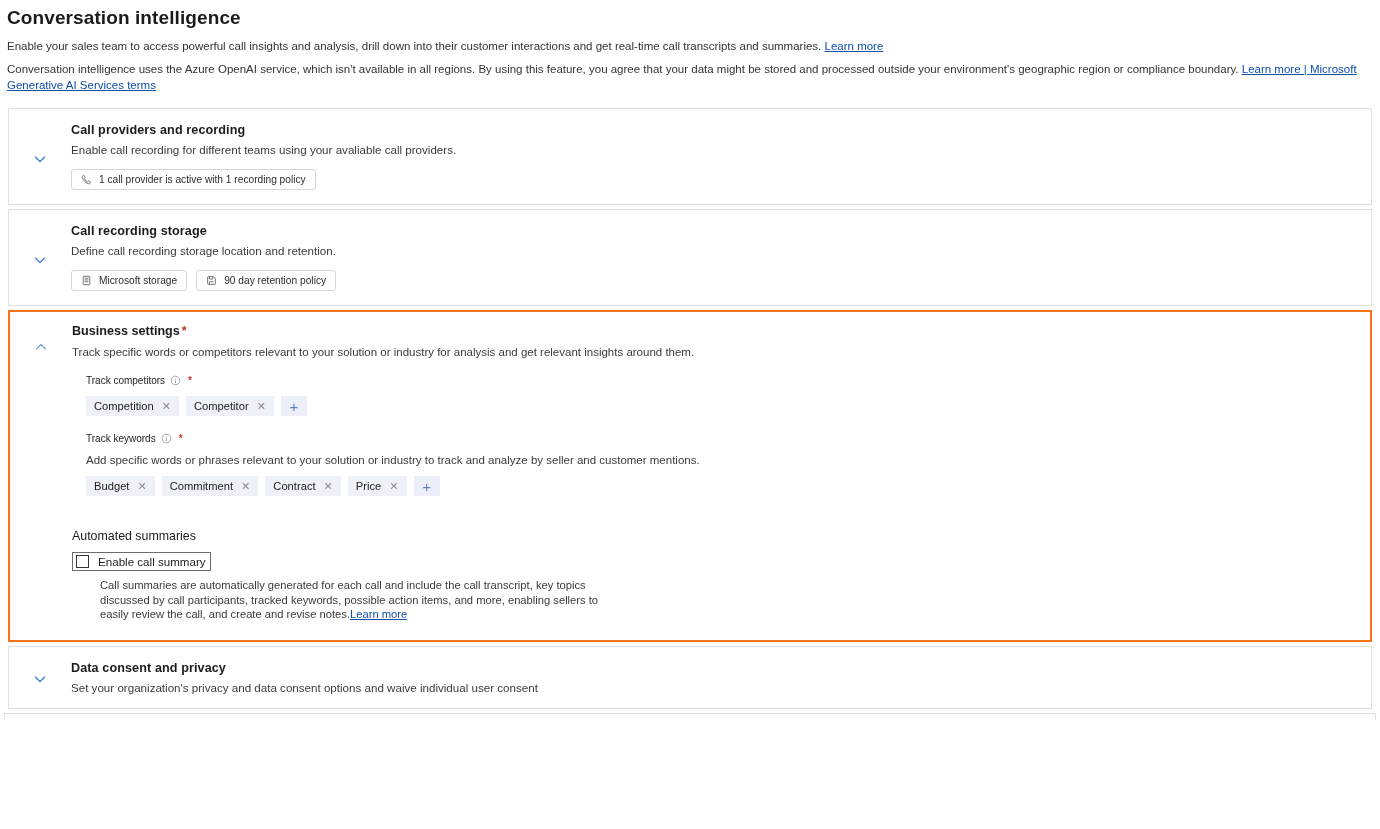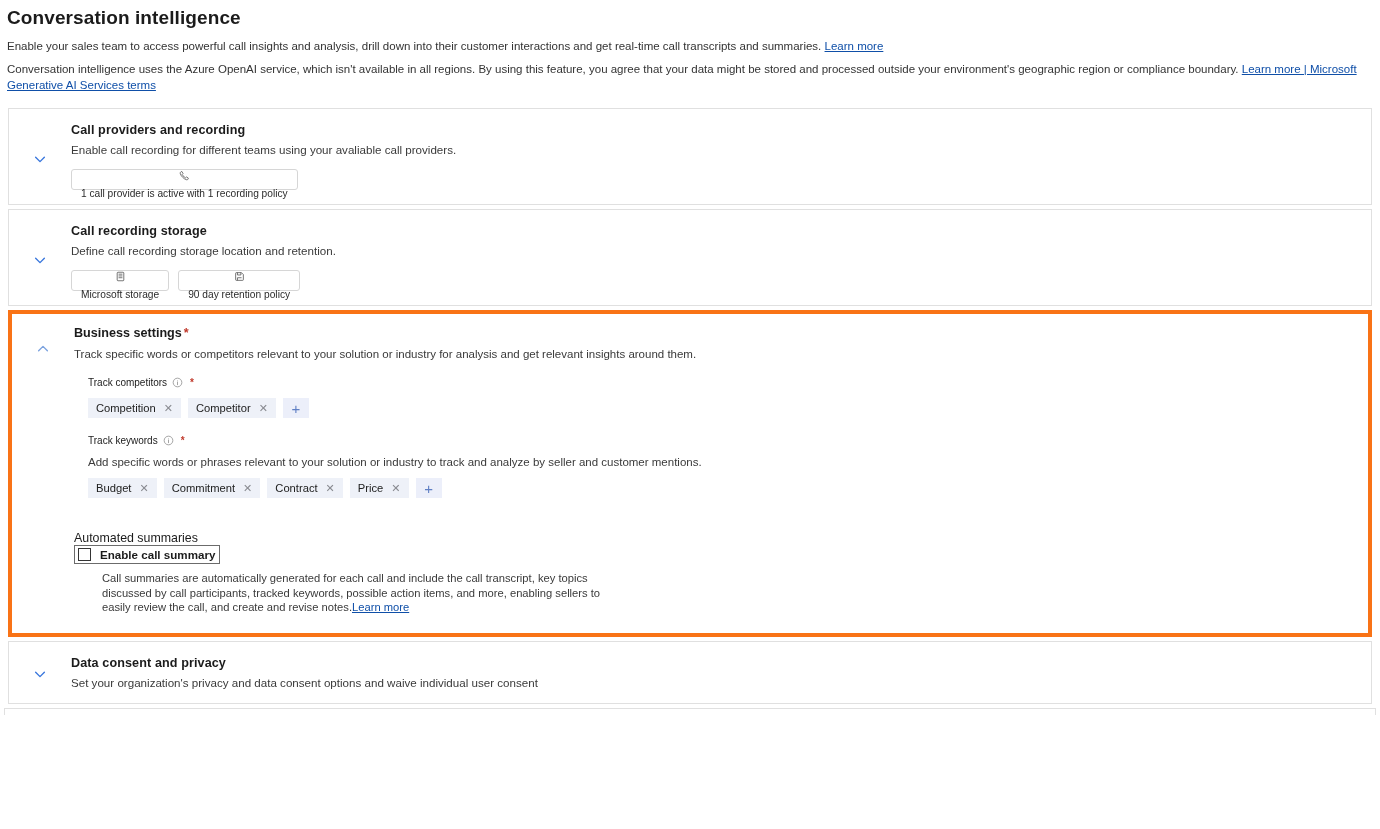--- a/index.html
+++ b/index.html
@@ -38,21 +38,21 @@
 
   
   .cards { margin-top: 15px; padding: 0 8px; }
   .card {
     border: 1px solid #e0e0e0;
     background: #fff;
     position: relative;
     margin-bottom: 4px;
   }
   .card.expanded {
-    border: 4px solid #f97316;
+    border: 2px solid #f97316;
   }
   .card-inner { display: flex; }
   .chevron-col {
     width: 62px;
     flex: 0 0 62px;
     display: flex;
     align-items: center;
     justify-content: center;
     padding-top: 4px;
   }
@@ -80,21 +80,20 @@
     border-radius: 3px;
     background: #fff;
     height: 21px;
     display: inline-flex;
     align-items: center;
     gap: 7px;
     padding: 0 9px;
     font-size: 10.2px;
     color: #2b2b2b;
     cursor: default;
-    flex-direction: column;
   }
   .pill svg { display: block; }
 
   
   .bs-body { padding: 12px 0 18px 0; }
   .bs-title {
     font-size: 12.6px;
     font-weight: 700;
     color: #1b1b1b;
     margin: 0;
@@ -154,22 +153,22 @@
     font-size: 12.4px;
     color: #1b1b1b;
     margin: 33px 0 0 0;
   }
   .cb-wrap {
     display: inline-flex;
     align-items: center;
     gap: 9px;
     border: 1px solid #6b6b6b;
     padding: 2px 4px 2px 3px;
+    margin-top: 9px;
     cursor: pointer;
-    font-weight: bold;
   }
   .cb-box {
     width: 13px; height: 13px;
     border: 1.4px solid #343434;
     background: #fff;
     display: block;
   }
   .cb-label { font-size: 11.6px; color: #1b1b1b; }
   .cb-desc {
     font-size: 11.2px;

